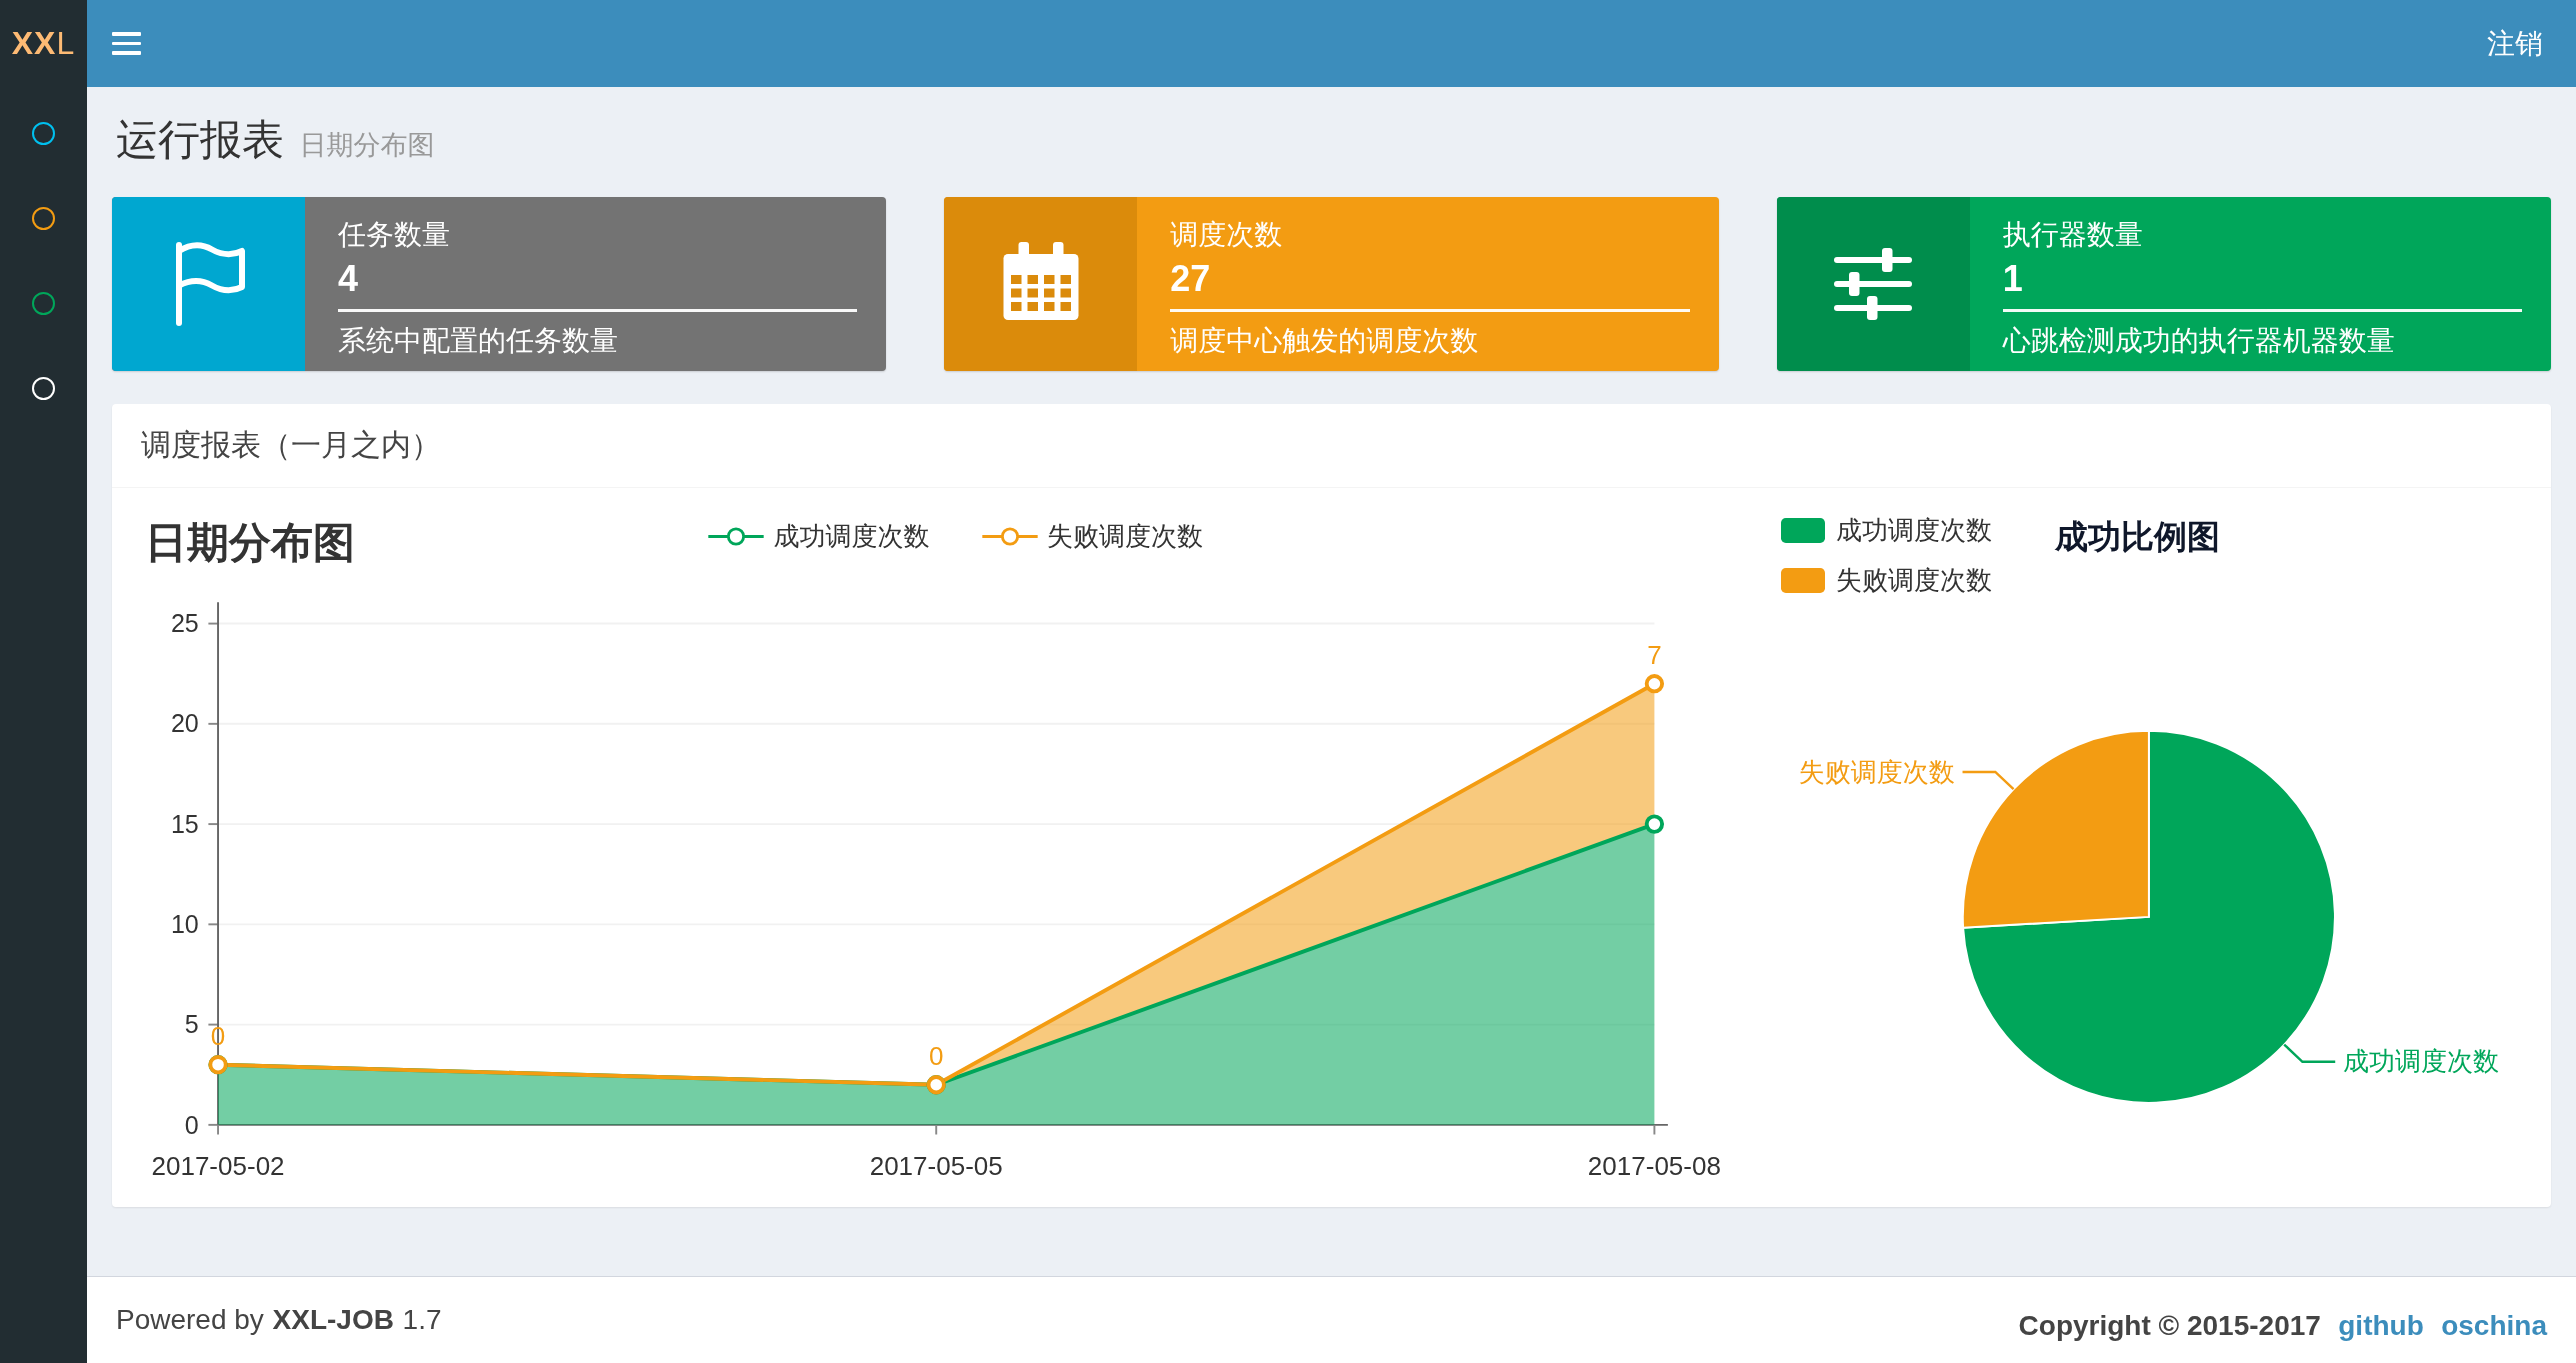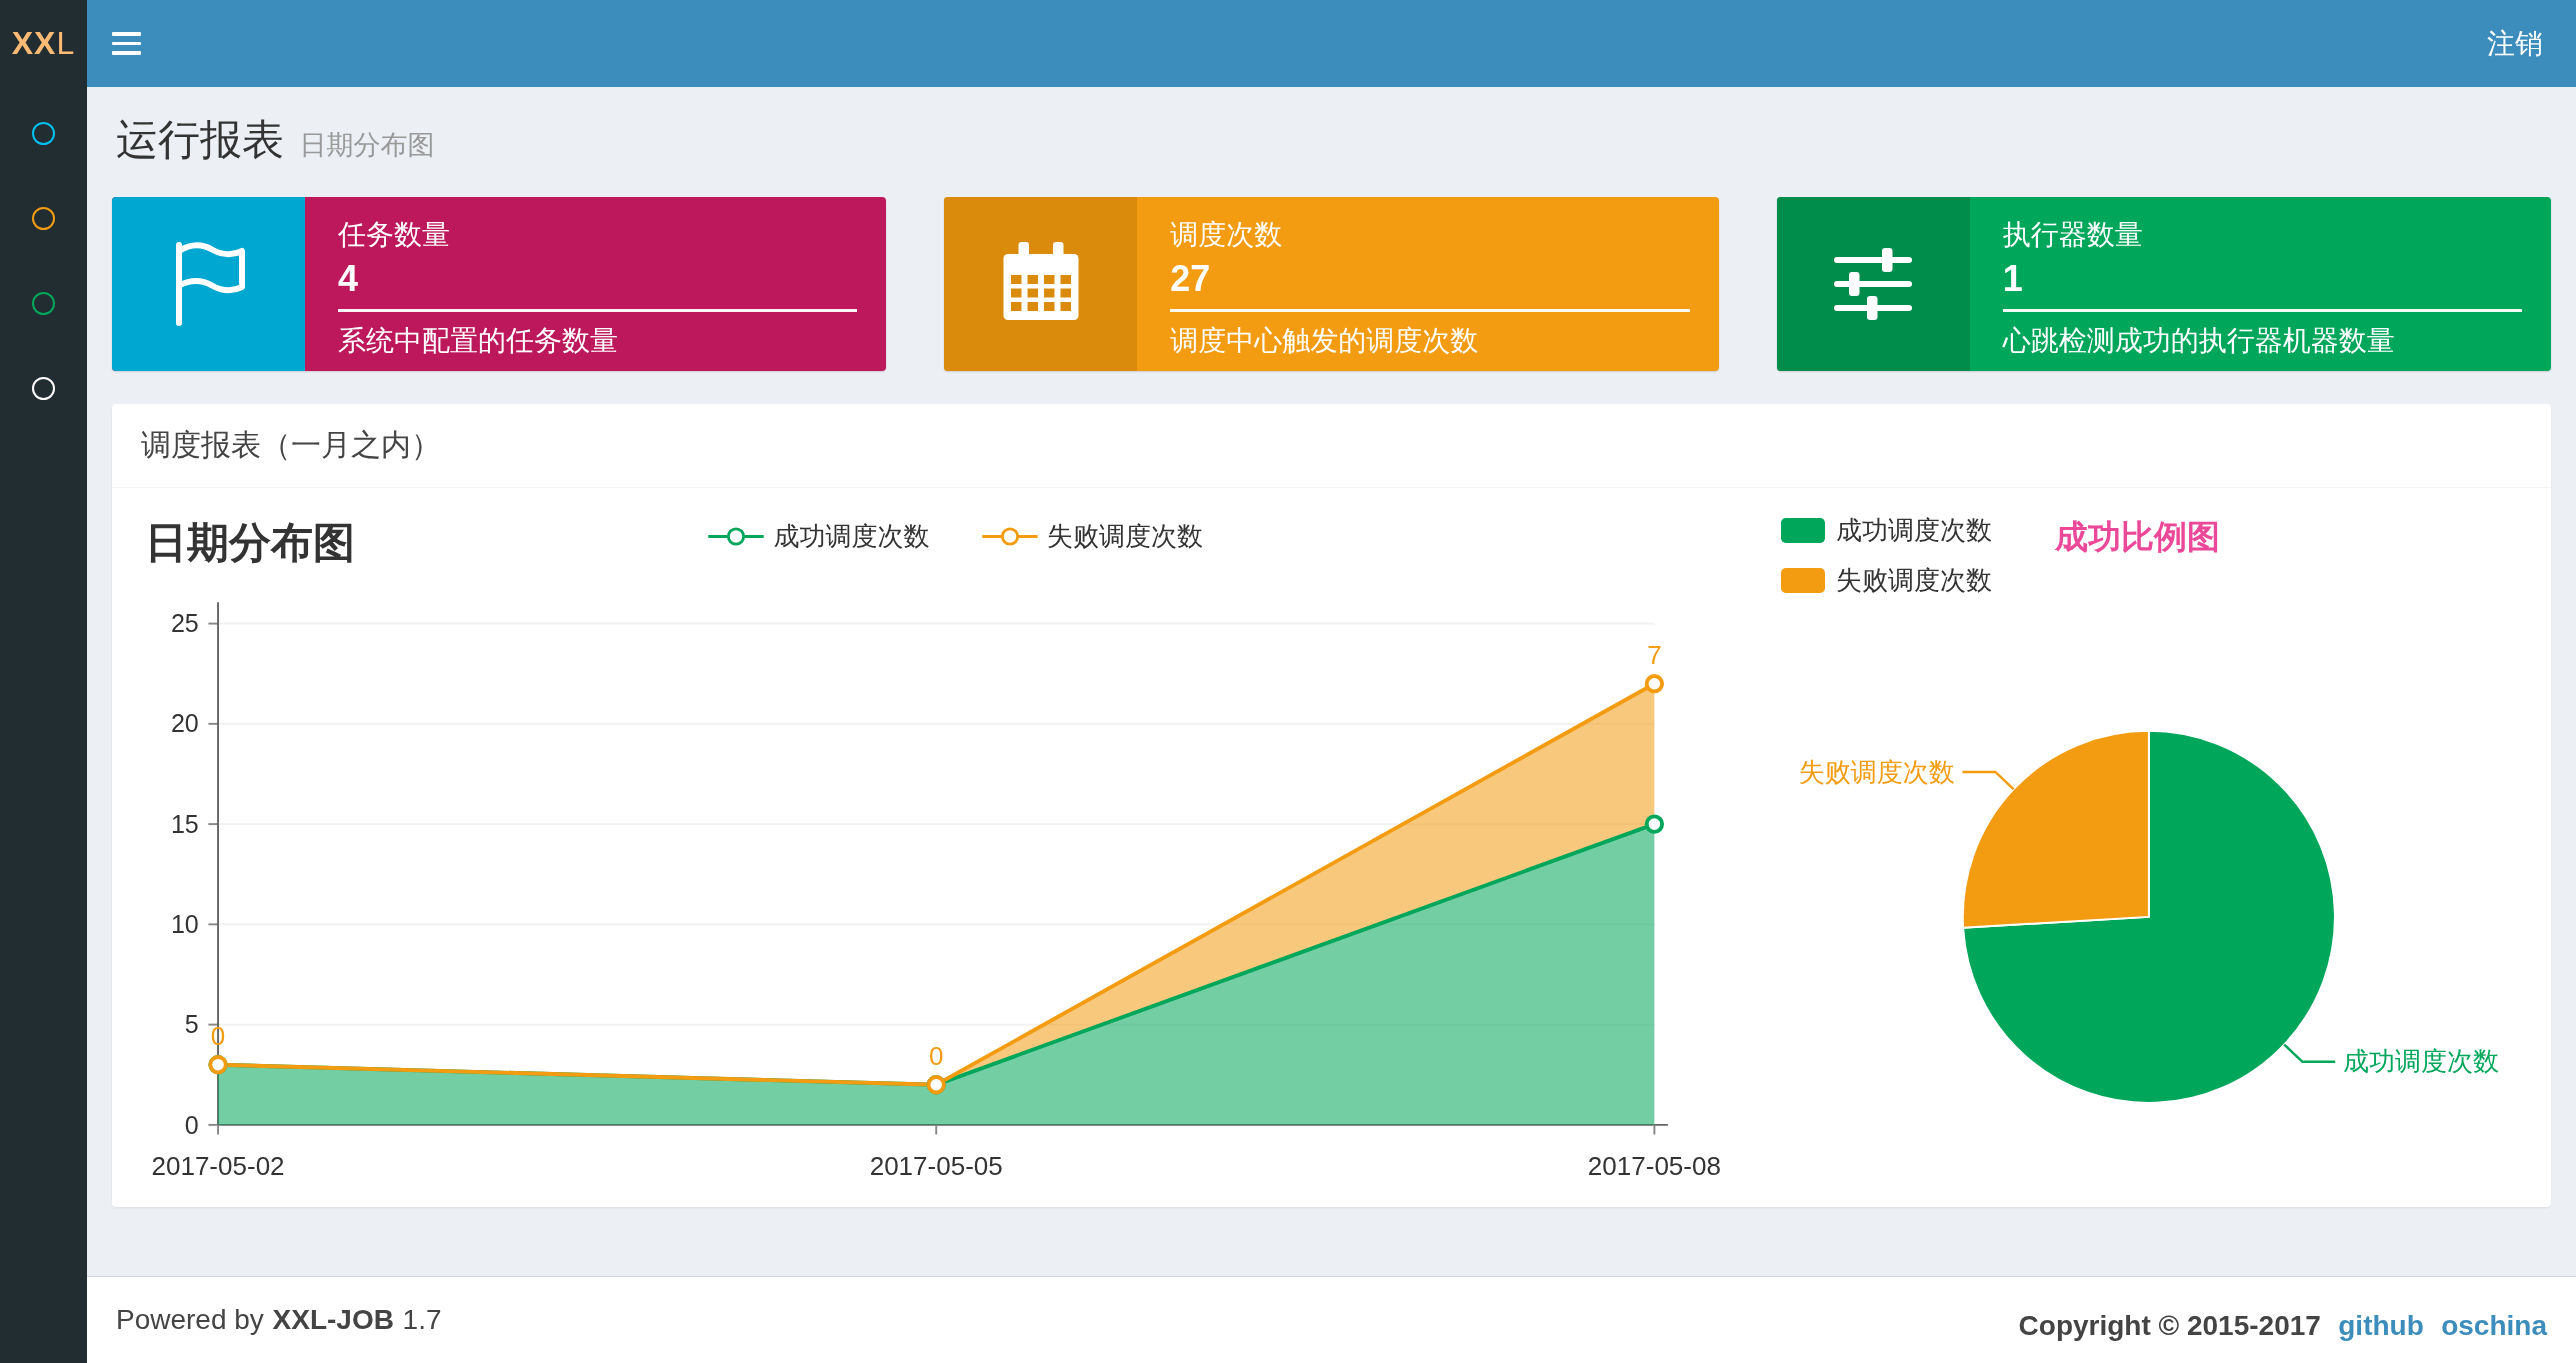--- a/index.html
+++ b/index.html
@@ -51,21 +51,21 @@
   .chart-title{position:absolute;left:33px;top:27px;font-size:42px;font-weight:700;color:#333;}
   .line-legend{position:absolute;left:0;top:31px;width:1687px;display:flex;
     justify-content:center;gap:52px;}
   .legend-item{display:flex;align-items:center;gap:9.6px;font-size:26px;color:#333;}
   #line-svg{position:absolute;left:0;top:92px;width:1687px;height:627px;}
 
   .pie-section{position:absolute;left:1654px;top:0;right:0;height:100%;}
   .pie-legend{position:absolute;left:14.5px;top:25px;display:flex;flex-direction:column;gap:15.4px;}
   .pie-legend-row{display:flex;align-items:center;gap:11.6px;font-size:26px;color:#333;}
   .swatch{width:44px;height:25px;border-radius:4.8px;display:block;}
-  .pie-title{position:absolute;left:289px;top:27px;font-size:33px;font-weight:700;color:#ec4899;}
+  .pie-title{position:absolute;left:289px;top:27px;font-size:33px;font-weight:700;color:#0f172a;}
   #pie-svg{position:absolute;left:0;top:77px;width:786px;height:617px;}
 
   
   .footer{position:absolute;left:87px;right:0;bottom:0;height:87px;background:#fff;
     border-top:1.9px solid #d2d6de;display:flex;align-items:center;padding:0 29px;
     font-size:28px;color:#444;}
   .footer .left{display:flex;gap:8.7px;align-items:baseline;}
   .footer .right{margin-left:auto;display:flex;gap:17.4px;align-items:baseline;}
   .footer a{color:#3c8dbc;text-decoration:none;font-weight:700;}
   .copyright{font-weight:700;margin-top:12px;}
@@ -101,21 +101,21 @@
     </div>
   </aside>
 
 <div class="main" data-interactable="false">
   <div class="content-header" data-interactable="false">
     <span class="page-title" data-interactable="false">运行报表</span>
     <span class="page-subtitle" data-interactable="false">日期分布图</span>
   </div>
 
   <div class="info-row" id="info-row" data-interactable="false">
-      <div class="info-box" data-interactable="false" style="background: #be185d;">
+      <div class="info-box" data-interactable="false" style="background: #737373;">
         <div class="ib-icon" style="background:#00a7d0" data-interactable="false">
           <svg width="96" height="96" viewBox="0 0 64 64" fill="none" stroke="#fff" stroke-width="4" stroke-linecap="round" stroke-linejoin="round">
             <path d="M12 6 V58"></path>
             <path d="M12 10 C 20 5 27 5 34 9 C 41 13 48 13 54 10 V 34 C 48 37 41 37 34 33 C 27 29 20 29 12 33 Z"></path>
           </svg>
         </div>
         <div class="ib-content" data-interactable="false">
           <div class="ib-label" data-interactable="false">任务数量</div>
           <div class="ib-number" data-interactable="false">4</div>
           <div class="ib-divider" data-interactable="false"></div>

